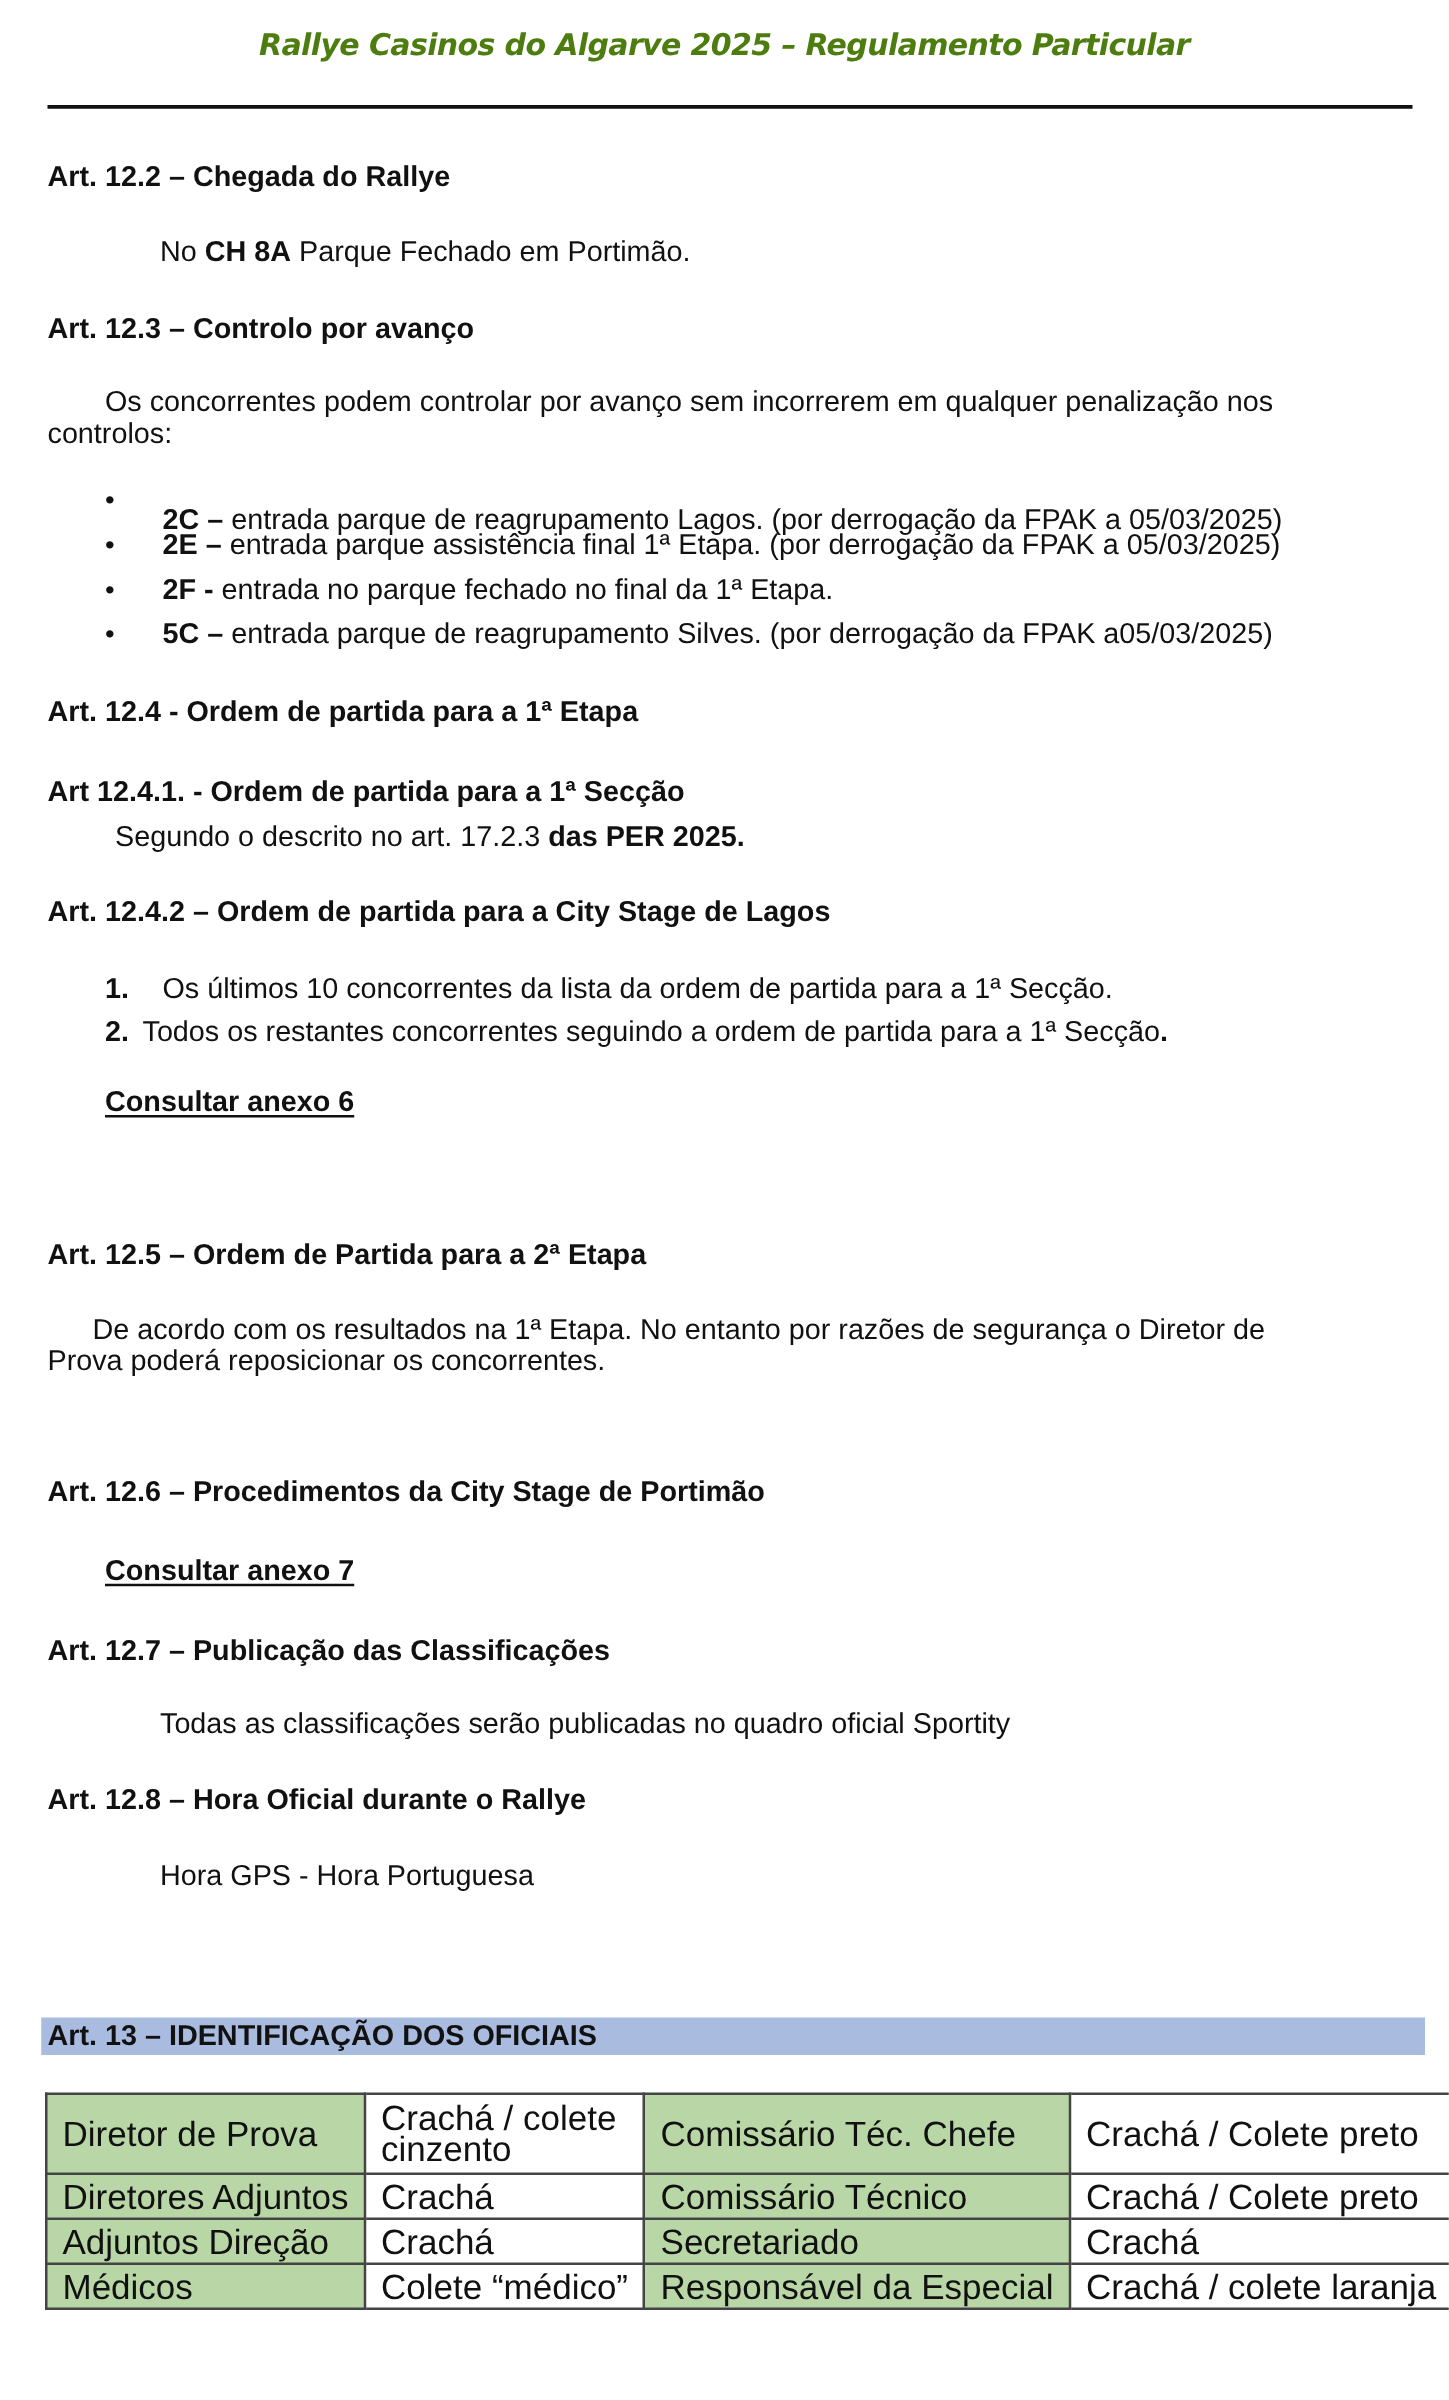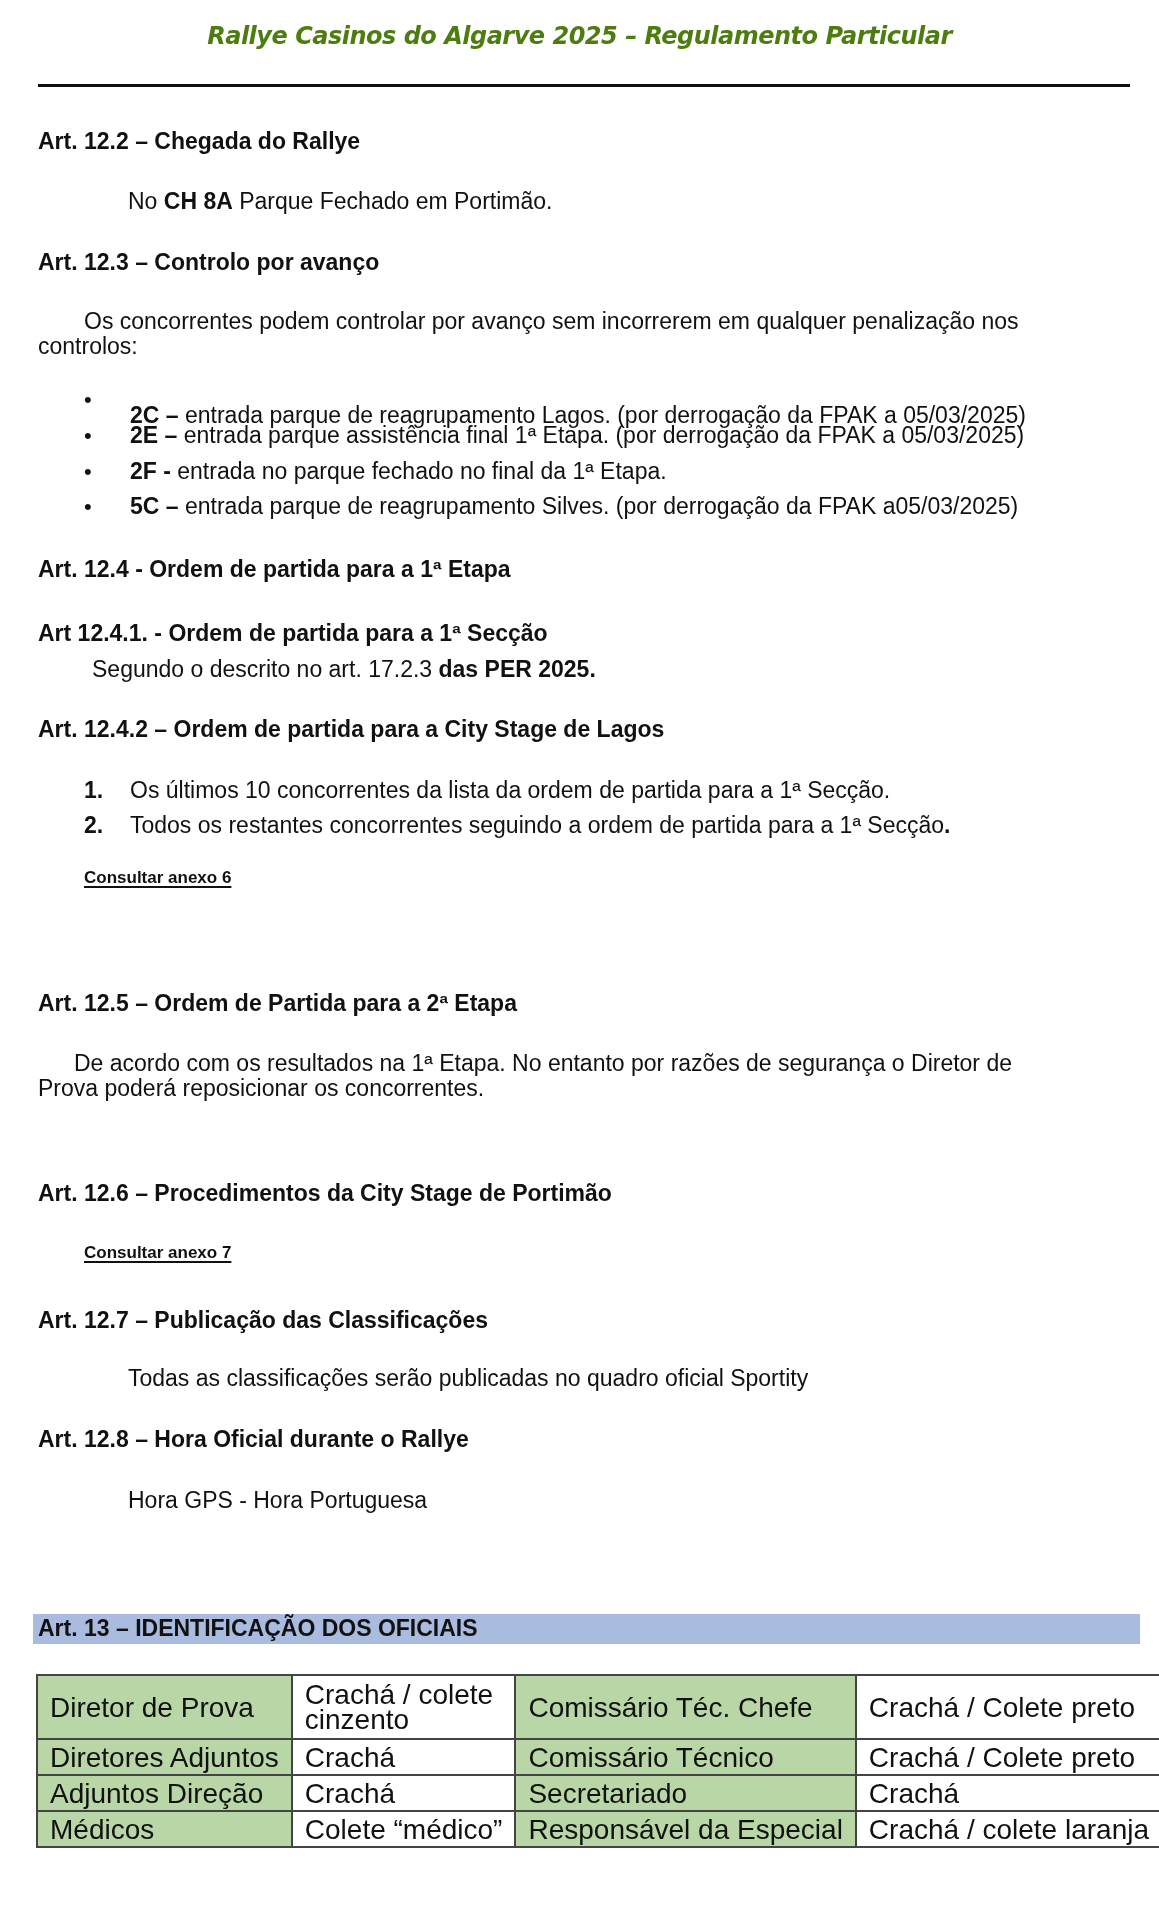--- a/index.html
+++ b/index.html
@@ -10,21 +10,21 @@
     .abs { position: absolute; white-space: nowrap; }
     .doc-title {
       left: 0; width: 1159px; top: 22px; text-align: center;
       font-family: "DejaVu Sans", sans-serif; font-style: italic; font-weight: bold;
       font-size: 24px; letter-spacing: -0.5px; color: #4d7c0f;
     }
     .doc-rule { left: 38px; width: 1092px; top: 84px; height: 3px; background: #111; }
     .heading { left: 38px; font-weight: bold; font-size: 23px; }
     .body { font-size: 23px; }
     .b { font-weight: bold; text-align: right; }
-    .link { font-weight: bold; font-size: 17px; text-decoration: underline; text-underline-offset: 3px; text-decoration-thickness: 2px; }
+    .link { font-weight: bold; font-size: 23px; text-decoration: underline; text-underline-offset: 3px; text-decoration-thickness: 2px; }
     .bullet-dot { font-size: 22px; }
     .art13-bar {
       left: 33px; width: 1107px; top: 1614px; height: 30px; background: #aabbe0;
     }
     .art13-title { left: 38px; top: 1615px; font-weight: bold; font-size: 23px; }
     table.officials {
       position: absolute; left: 36px; top: 1674px; width: 1099px;
       border-collapse: collapse; font-size: 28px;
     }
     table.officials td {
@@ -78,21 +78,21 @@
 </div>
 
 <div class="abs heading" style="top:716px">Art. 12.4.2 –  Ordem de partida para a City Stage de Lagos</div>
 <div>
   <div class="abs body" style="left:84px; top:777px">
     <span class="b">1.</span>
     <span style="position:absolute; left:46px;">Os últimos 10 concorrentes da lista da ordem de partida para a 1ª Secção.</span>
   </div>
   <div class="abs body" style="left:84px; top:812px">
     <span class="b">2.</span>
-    <span style="position:absolute; left:46px;"><span>Todos os restantes concorrentes seguindo a ordem de partida para a 1ª Secção</span><span class="b">.</span></span>
+    <span style="position:absolute; left:30px;"><span>Todos os restantes concorrentes seguindo a ordem de partida para a 1ª Secção</span><span class="b">.</span></span>
   </div>
 </div>
 <div class="abs link" style="left:84px; top:868px">Consultar anexo 6</div>
 
 <div class="abs heading" style="top:990px">Art. 12.5 –  Ordem de Partida para a 2ª Etapa</div>
 <div class="abs body" style="left:74px; top:1050px">De acordo com os resultados na 1ª Etapa. No entanto por razões de segurança o Diretor de</div>
 <div class="abs body" style="left:38px; top:1075px">Prova poderá reposicionar os concorrentes.</div>
 
 <div class="abs heading" style="top:1180px">Art. 12.6 –  Procedimentos da City Stage de Portimão</div>
 <div class="abs link" style="left:84px; top:1243px">Consultar anexo 7</div>

